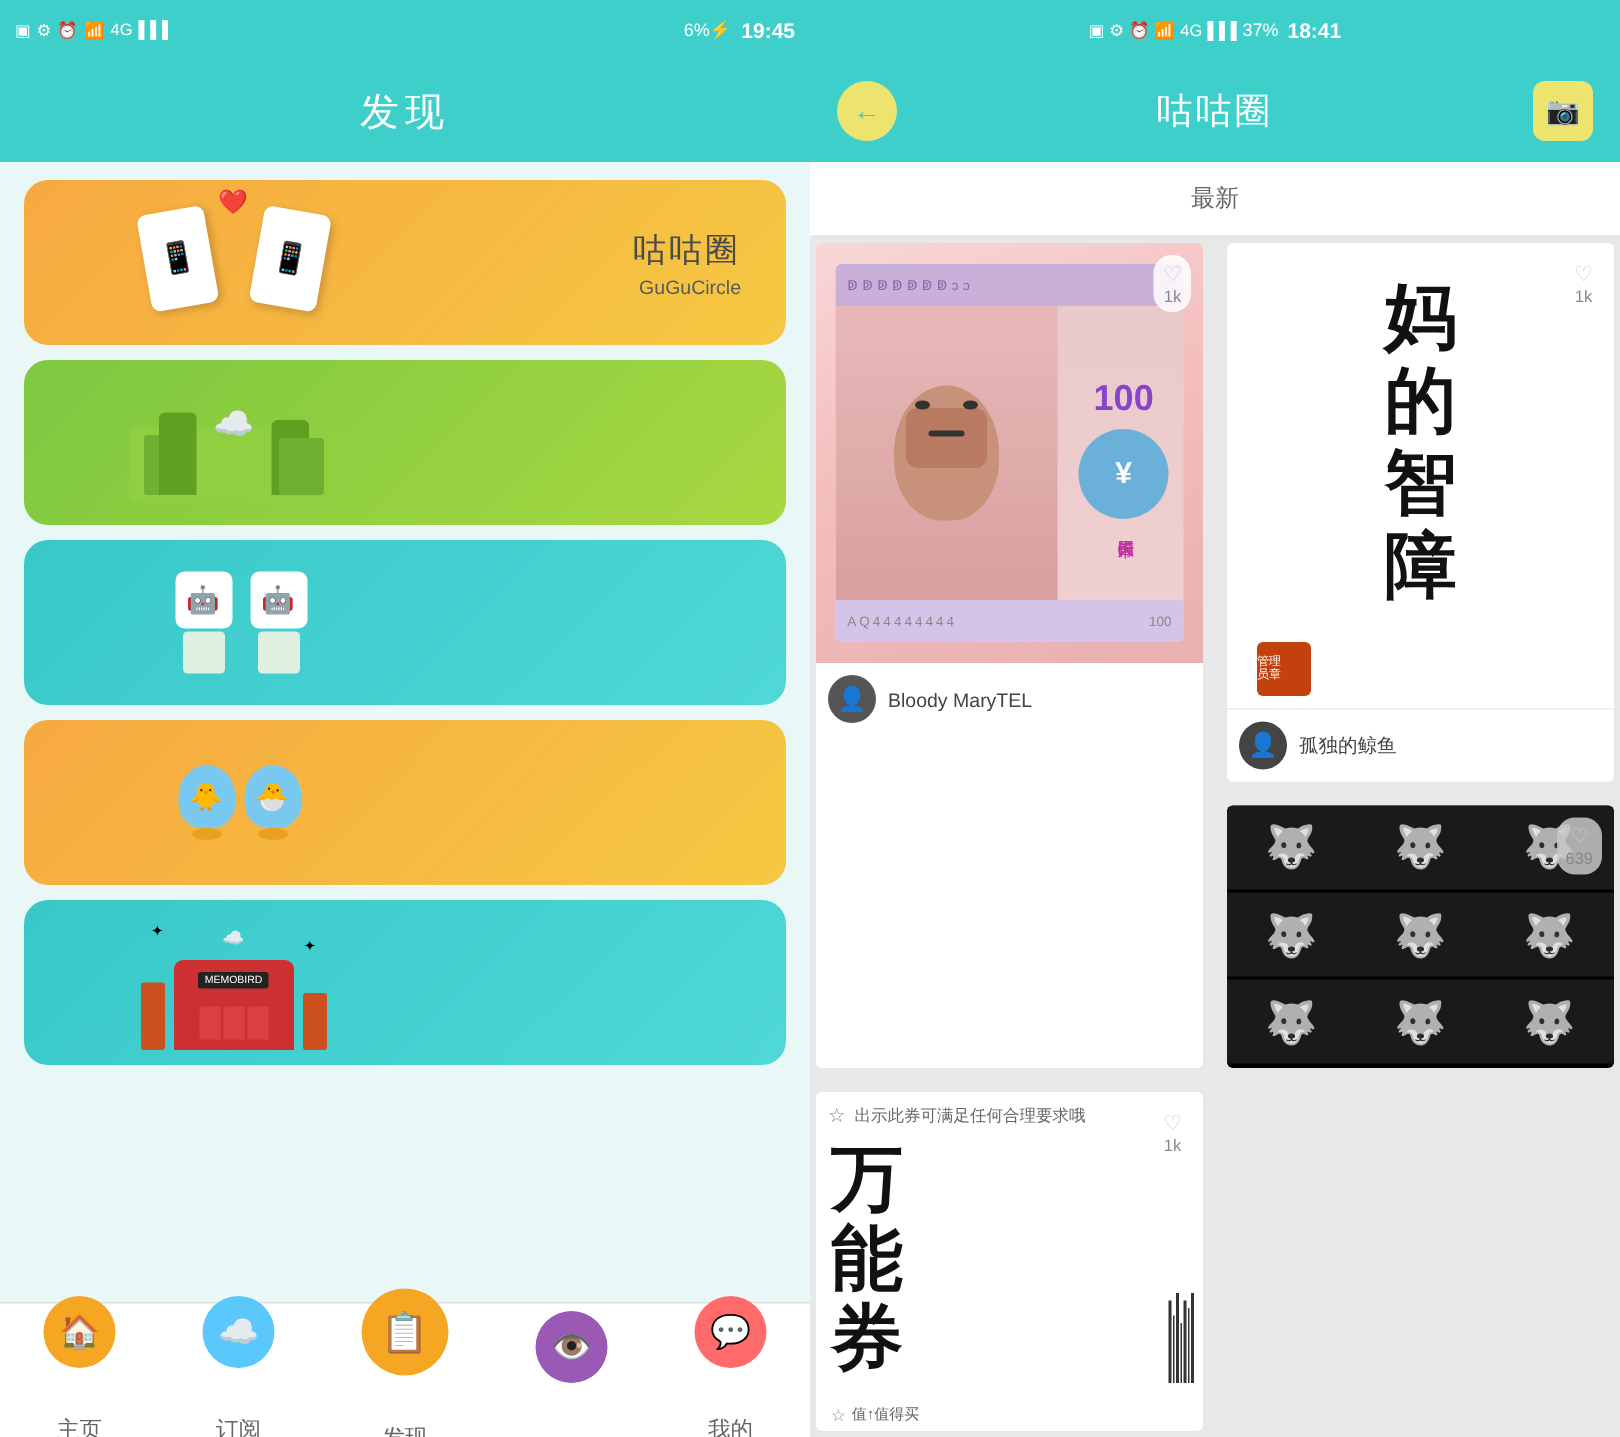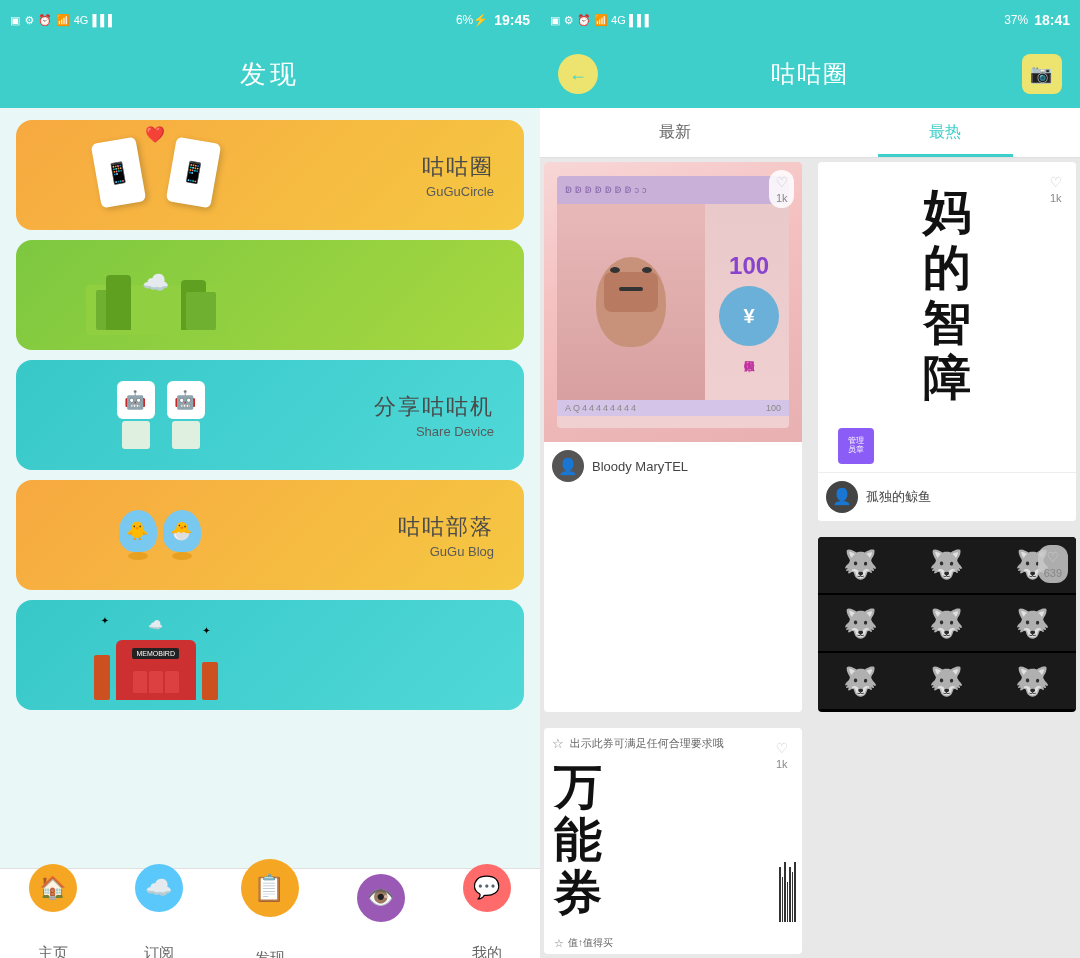--- a/index.html
+++ b/index.html
@@ -154,21 +154,21 @@
       background: #f5f5f5;
       display: flex;
       flex-direction: column;
     }
 
     .status-bar-right {
       background: #3ecfca;
       height: 40px;
       display: flex;
       align-items: center;
-      justify-content: space-between;
+      justify-content: center;
       padding: 0 10px;
       color: white;
       font-size: 12px;
     }
 
     .header-right {
       background: #3ecfca;
       height: 68px;
       display: flex;
       align-items: center;
@@ -354,21 +354,21 @@
       display: flex;
       align-items: center;
       justify-content: center;
       color: white;
       font-size: 20px;
       font-weight: bold;
     }
 
     .money-bottom {
       background: #d4c4e8;
-      height: 16px;
+      height: 28px;
       display: flex;
       align-items: center;
       padding: 0 8px;
       font-size: 9px;
       color: #666;
     }
 
     .card-user {
       display: flex;
       align-items: center;
@@ -412,25 +412,24 @@
       font-weight: 900;
       color: #111;
       line-height: 1.1;
       text-align: left;
       font-family: 'SimSun', serif;
     }
 
     .meme-seal {
       width: 40px;
       height: 40px;
-      background: #8b5cf6;
+      background: #c2410c;
       border-radius: 4px;
       display: flex;
       align-items: center;
-      justify-content: center;
       font-size: 8px;
       color: white;
       margin: 0 20px 10px 20px;
     }
 
     
     .card-dogs {
       min-height: 170px;
       background: black;
       display: flex;
@@ -553,42 +552,34 @@
           <div style="display:flex;flex-direction:column;align-items:center;">
             <div style="width:38px;height:38px;background:white;border-radius:6px;display:flex;align-items:center;justify-content:center;font-size:18px;">🤖</div>
             <div style="width:28px;height:28px;background:#e0f0e0;border-radius:3px;margin-top:2px;"></div>
           </div>
           <div style="display:flex;flex-direction:column;align-items:center;">
             <div style="width:38px;height:38px;background:white;border-radius:6px;display:flex;align-items:center;justify-content:center;font-size:18px;">🤖</div>
             <div style="width:28px;height:28px;background:#e0f0e0;border-radius:3px;margin-top:2px;"></div>
           </div>
         </div>
       </div>
-      <div class="menu-item-text">
-        <span class="cn">分享咕咕机</span>
-        <span class="en">Share Device</span>
-      </div>
     </div>
 
     <div class="menu-item menu-item-4">
       <div class="menu-item-illustration">
         <div style="display:flex;gap:6px;align-items:flex-end;padding-left:8px;">
           <div style="display:flex;flex-direction:column;align-items:center;">
             <div style="width:38px;height:42px;background:#78c8f0;border-radius:50% 50% 40% 40%;display:flex;align-items:center;justify-content:center;font-size:18px;">🐥</div>
             <div style="width:20px;height:8px;background:#e8a020;border-radius:50%;"></div>
           </div>
           <div style="display:flex;flex-direction:column;align-items:center;">
             <div style="width:38px;height:42px;background:#78c8f0;border-radius:50% 50% 40% 40%;display:flex;align-items:center;justify-content:center;font-size:18px;">🐣</div>
             <div style="width:20px;height:8px;background:#e8a020;border-radius:50%;"></div>
           </div>
         </div>
-      </div>
-      <div class="menu-item-text">
-        <span class="cn">咕咕部落</span>
-        <span class="en">GuGu Blog</span>
       </div>
     </div>
 
     <div class="menu-item menu-item-5">
       <div class="menu-item-illustration">
         <div style="position:relative;width:140px;height:90px;">
           <div style="position:absolute;bottom:0;left:50%;transform:translateX(-50%);width:80px;height:60px;background:#cc3030;border-radius:6px 6px 0 0;display:flex;flex-direction:column;align-items:center;justify-content:center;">
             <div style="background:#222;color:white;font-size:7px;padding:2px 4px;border-radius:2px;margin-bottom:4px;">MEMOBIRD</div>
             <div style="width:60px;height:30px;background:#cc3030;display:flex;gap:2px;justify-content:center;align-items:flex-end;">
               <div style="width:14px;height:22px;background:#dd4040;border-radius:2px 2px 0 0;"></div>
@@ -655,23 +646,20 @@
     </div>
     <span class="title">咕咕圈</span>
     <div class="camera-btn">
       <span>📷</span>
     </div>
   </div>
 
   <div class="tab-bar">
     <div class="tab-item">
       <span>最新</span>
-    </div>
-    <div class="tab-item active">
-      <span>最热</span>
     </div>
   </div>
 
   <div class="content-grid">
 
     <div class="grid-item grid-item-tall">
       <div class="card-money">
         <div class="money-visual">
           <div class="money-top">
             <span style="color:#8866aa;letter-spacing:3px;font-size:9px;">ↁↁↁↁↁↁↁↄↄ</span>

